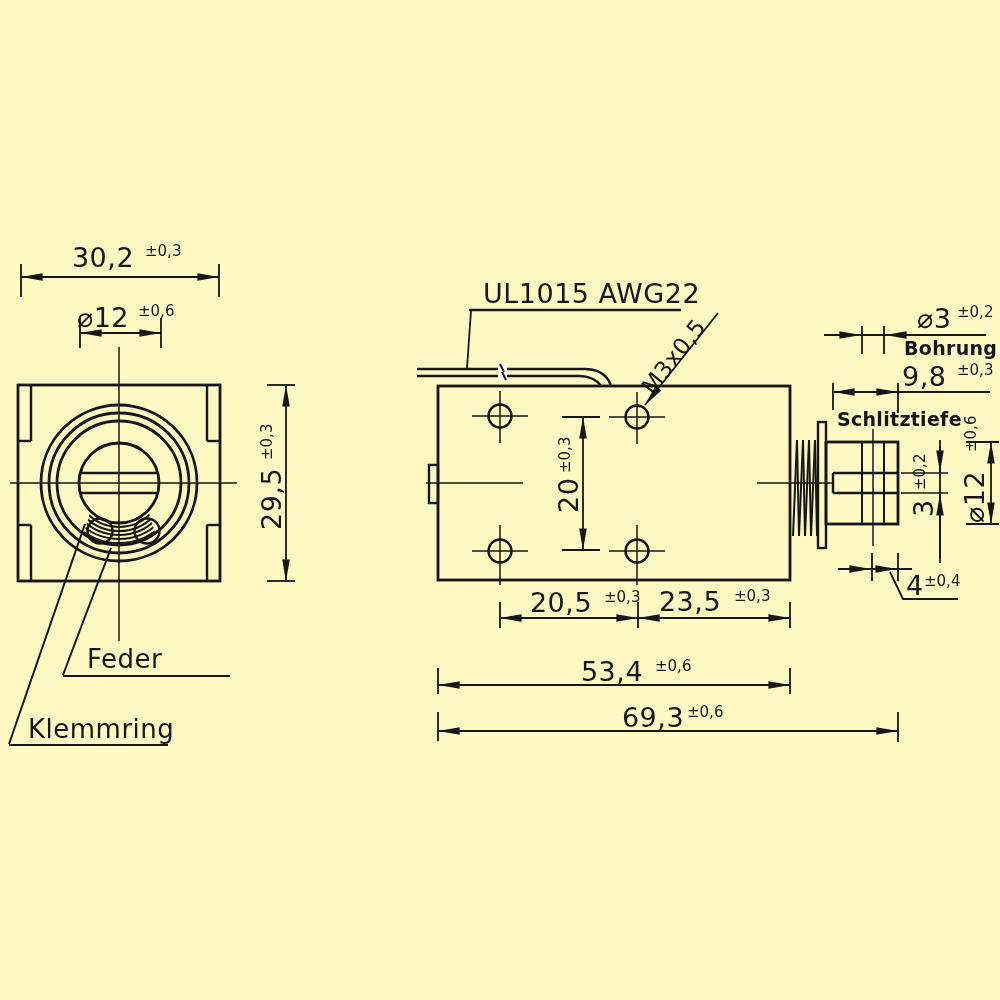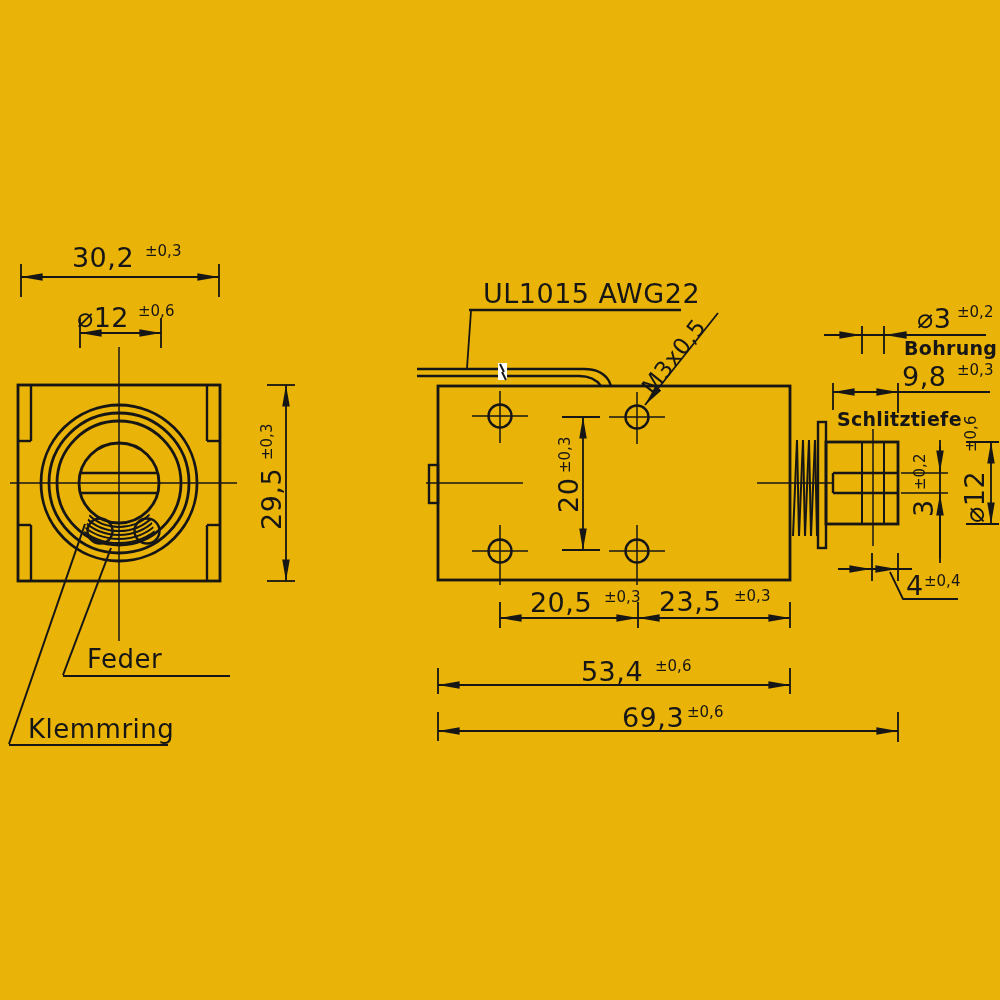--- a/index.html
+++ b/index.html
@@ -1,16 +1,16 @@
 <!DOCTYPE html>
 <html><head>
 <meta charset="utf-8">
 <style>
   html,body{margin:0;padding:0;background:#ffffff;}
-  #stage{position:relative;width:1000px;height:1000px;background:#eab308;overflow:hidden;}
+  #stage{position:relative;width:1000px;height:1000px;background:#fef9c3;overflow:hidden;}
   svg{position:absolute;left:0;top:0;}
   svg text{fill:#161616;font-family:"DejaVu Sans",sans-serif;}
   .ln{stroke:#161616;fill:none;stroke-width:2.8px;}
   .l25{stroke:#161616;fill:none;stroke-width:2.4px;}
   .l2{stroke:#161616;fill:none;stroke-width:2px;}
   .dim{stroke:#161616;fill:none;stroke-width:1.8px;}
   .thin{stroke:#161616;fill:none;stroke-width:1.5px;}
   .tmain{font-size:27px;letter-spacing:.5px;}
   .tsup{font-size:15px;}
   .tlabel{font-size:26px;letter-spacing:.5px;}

